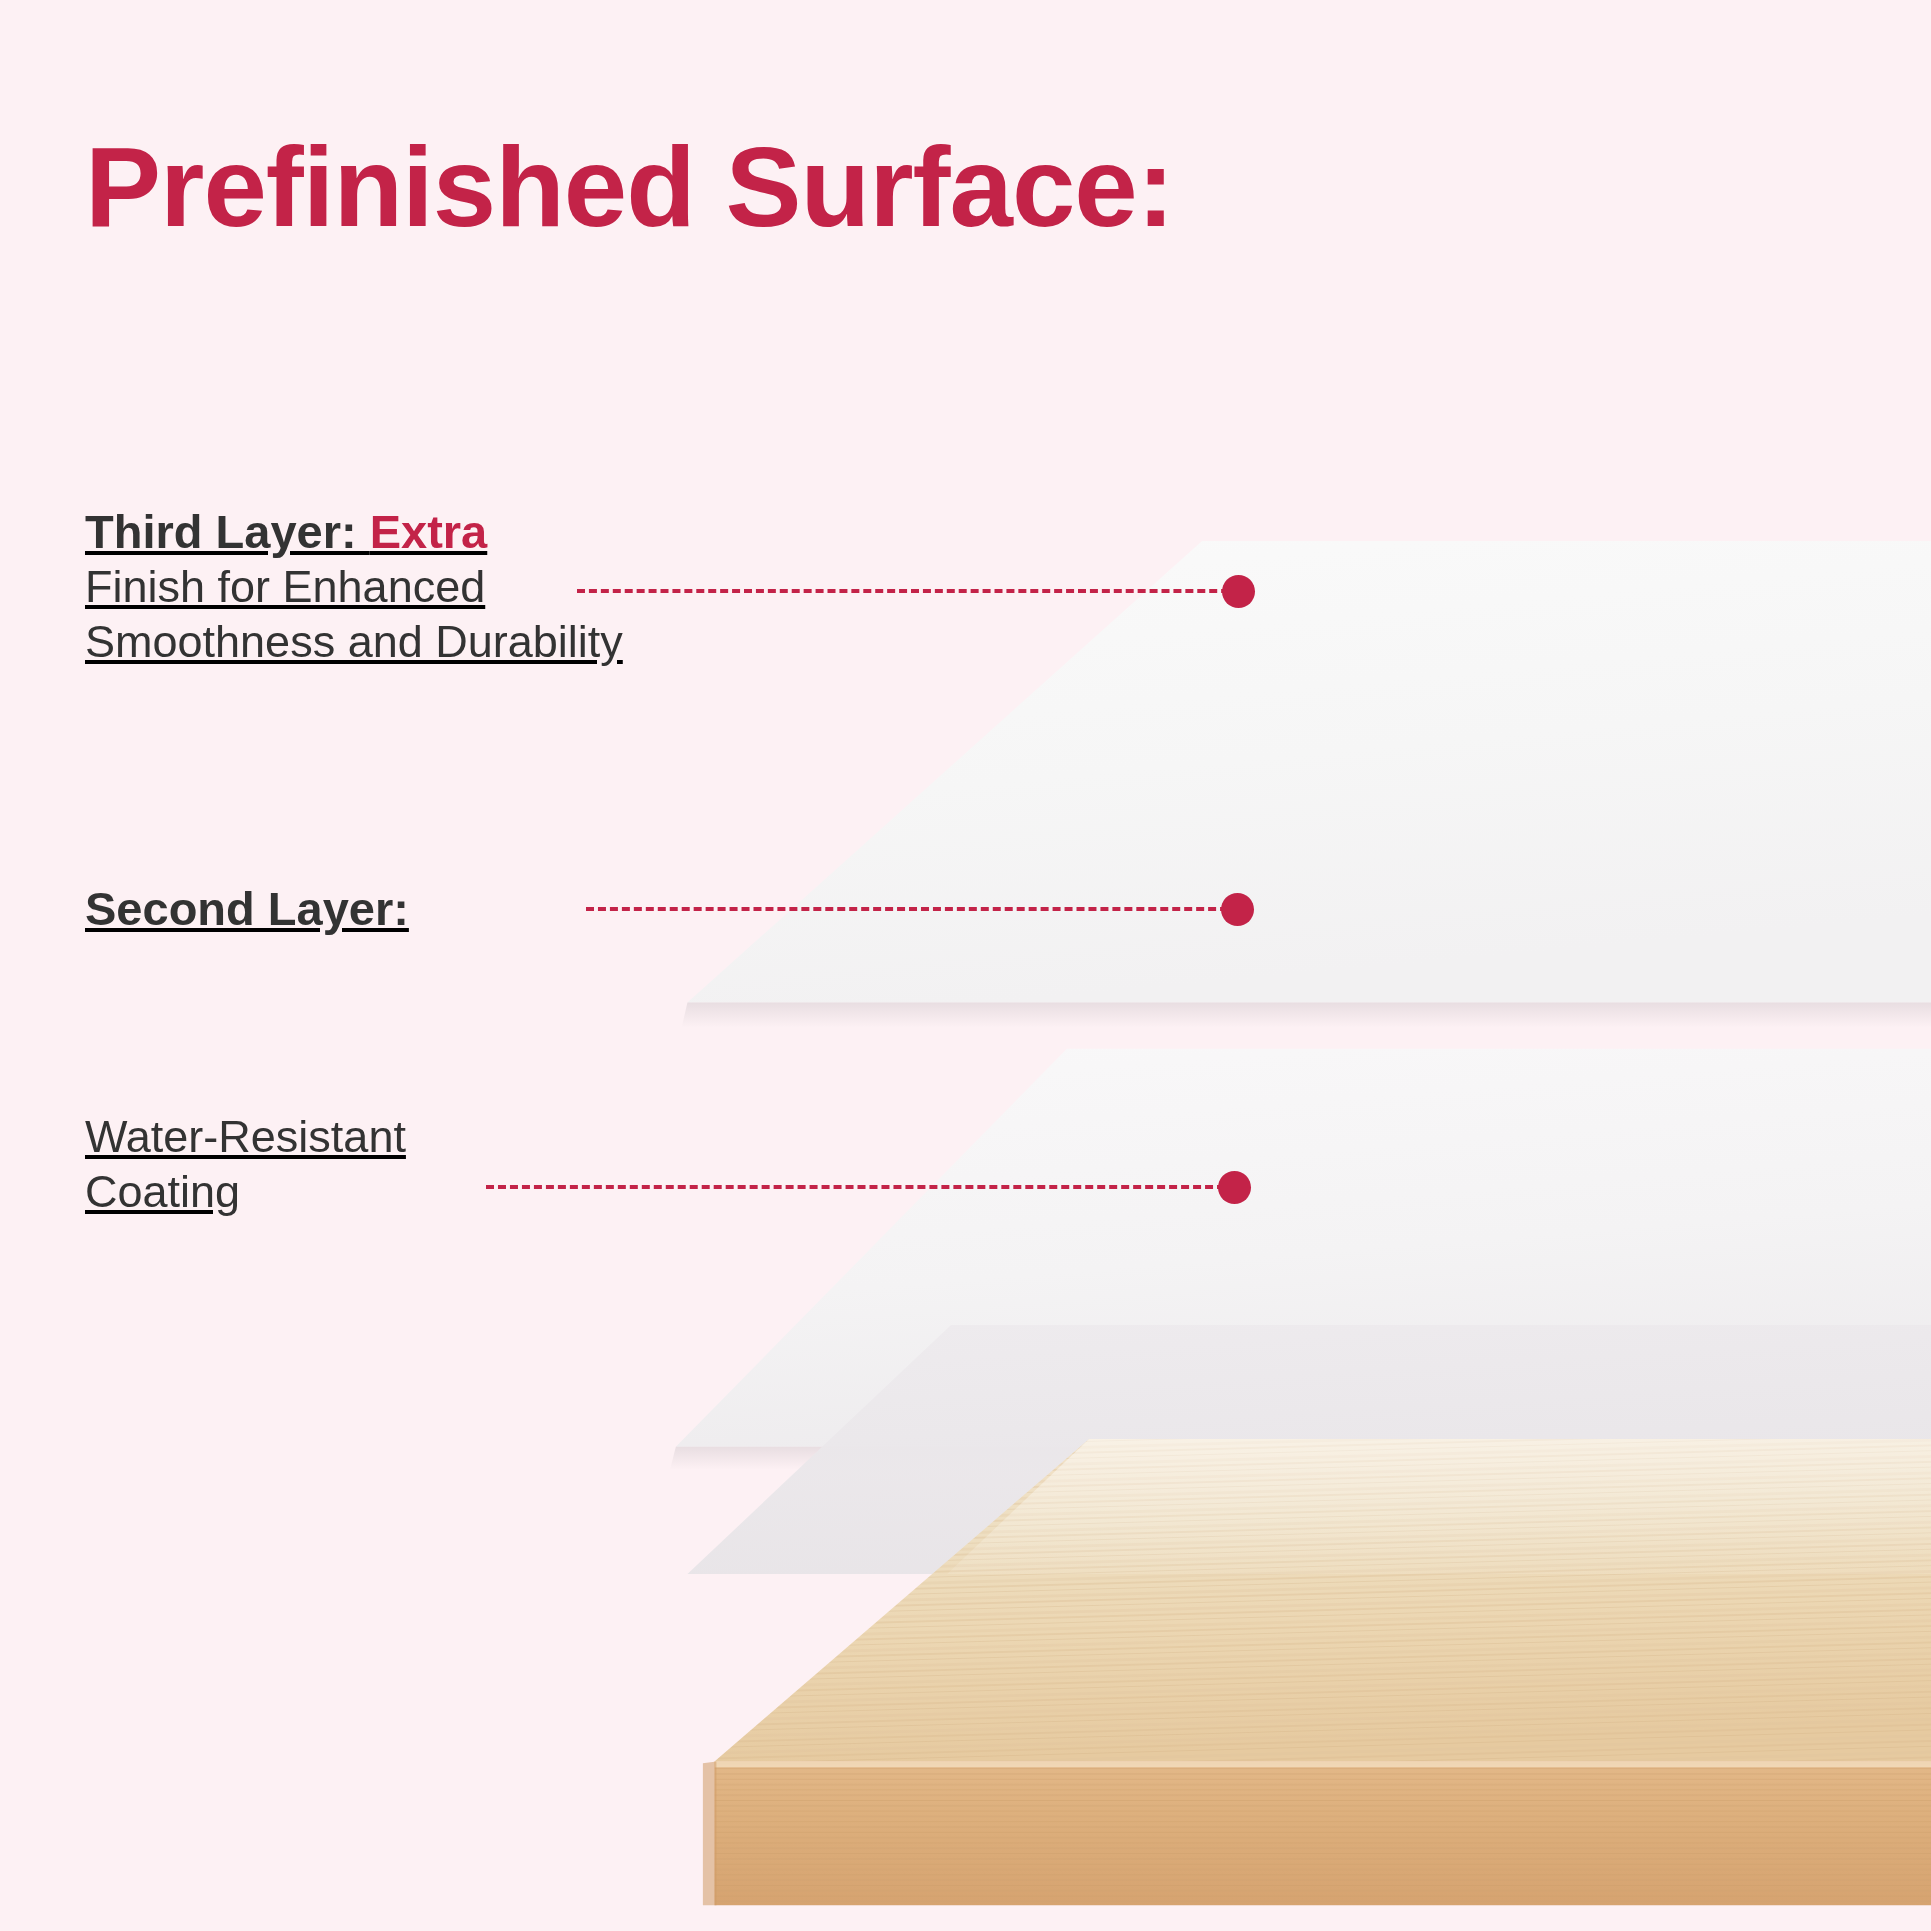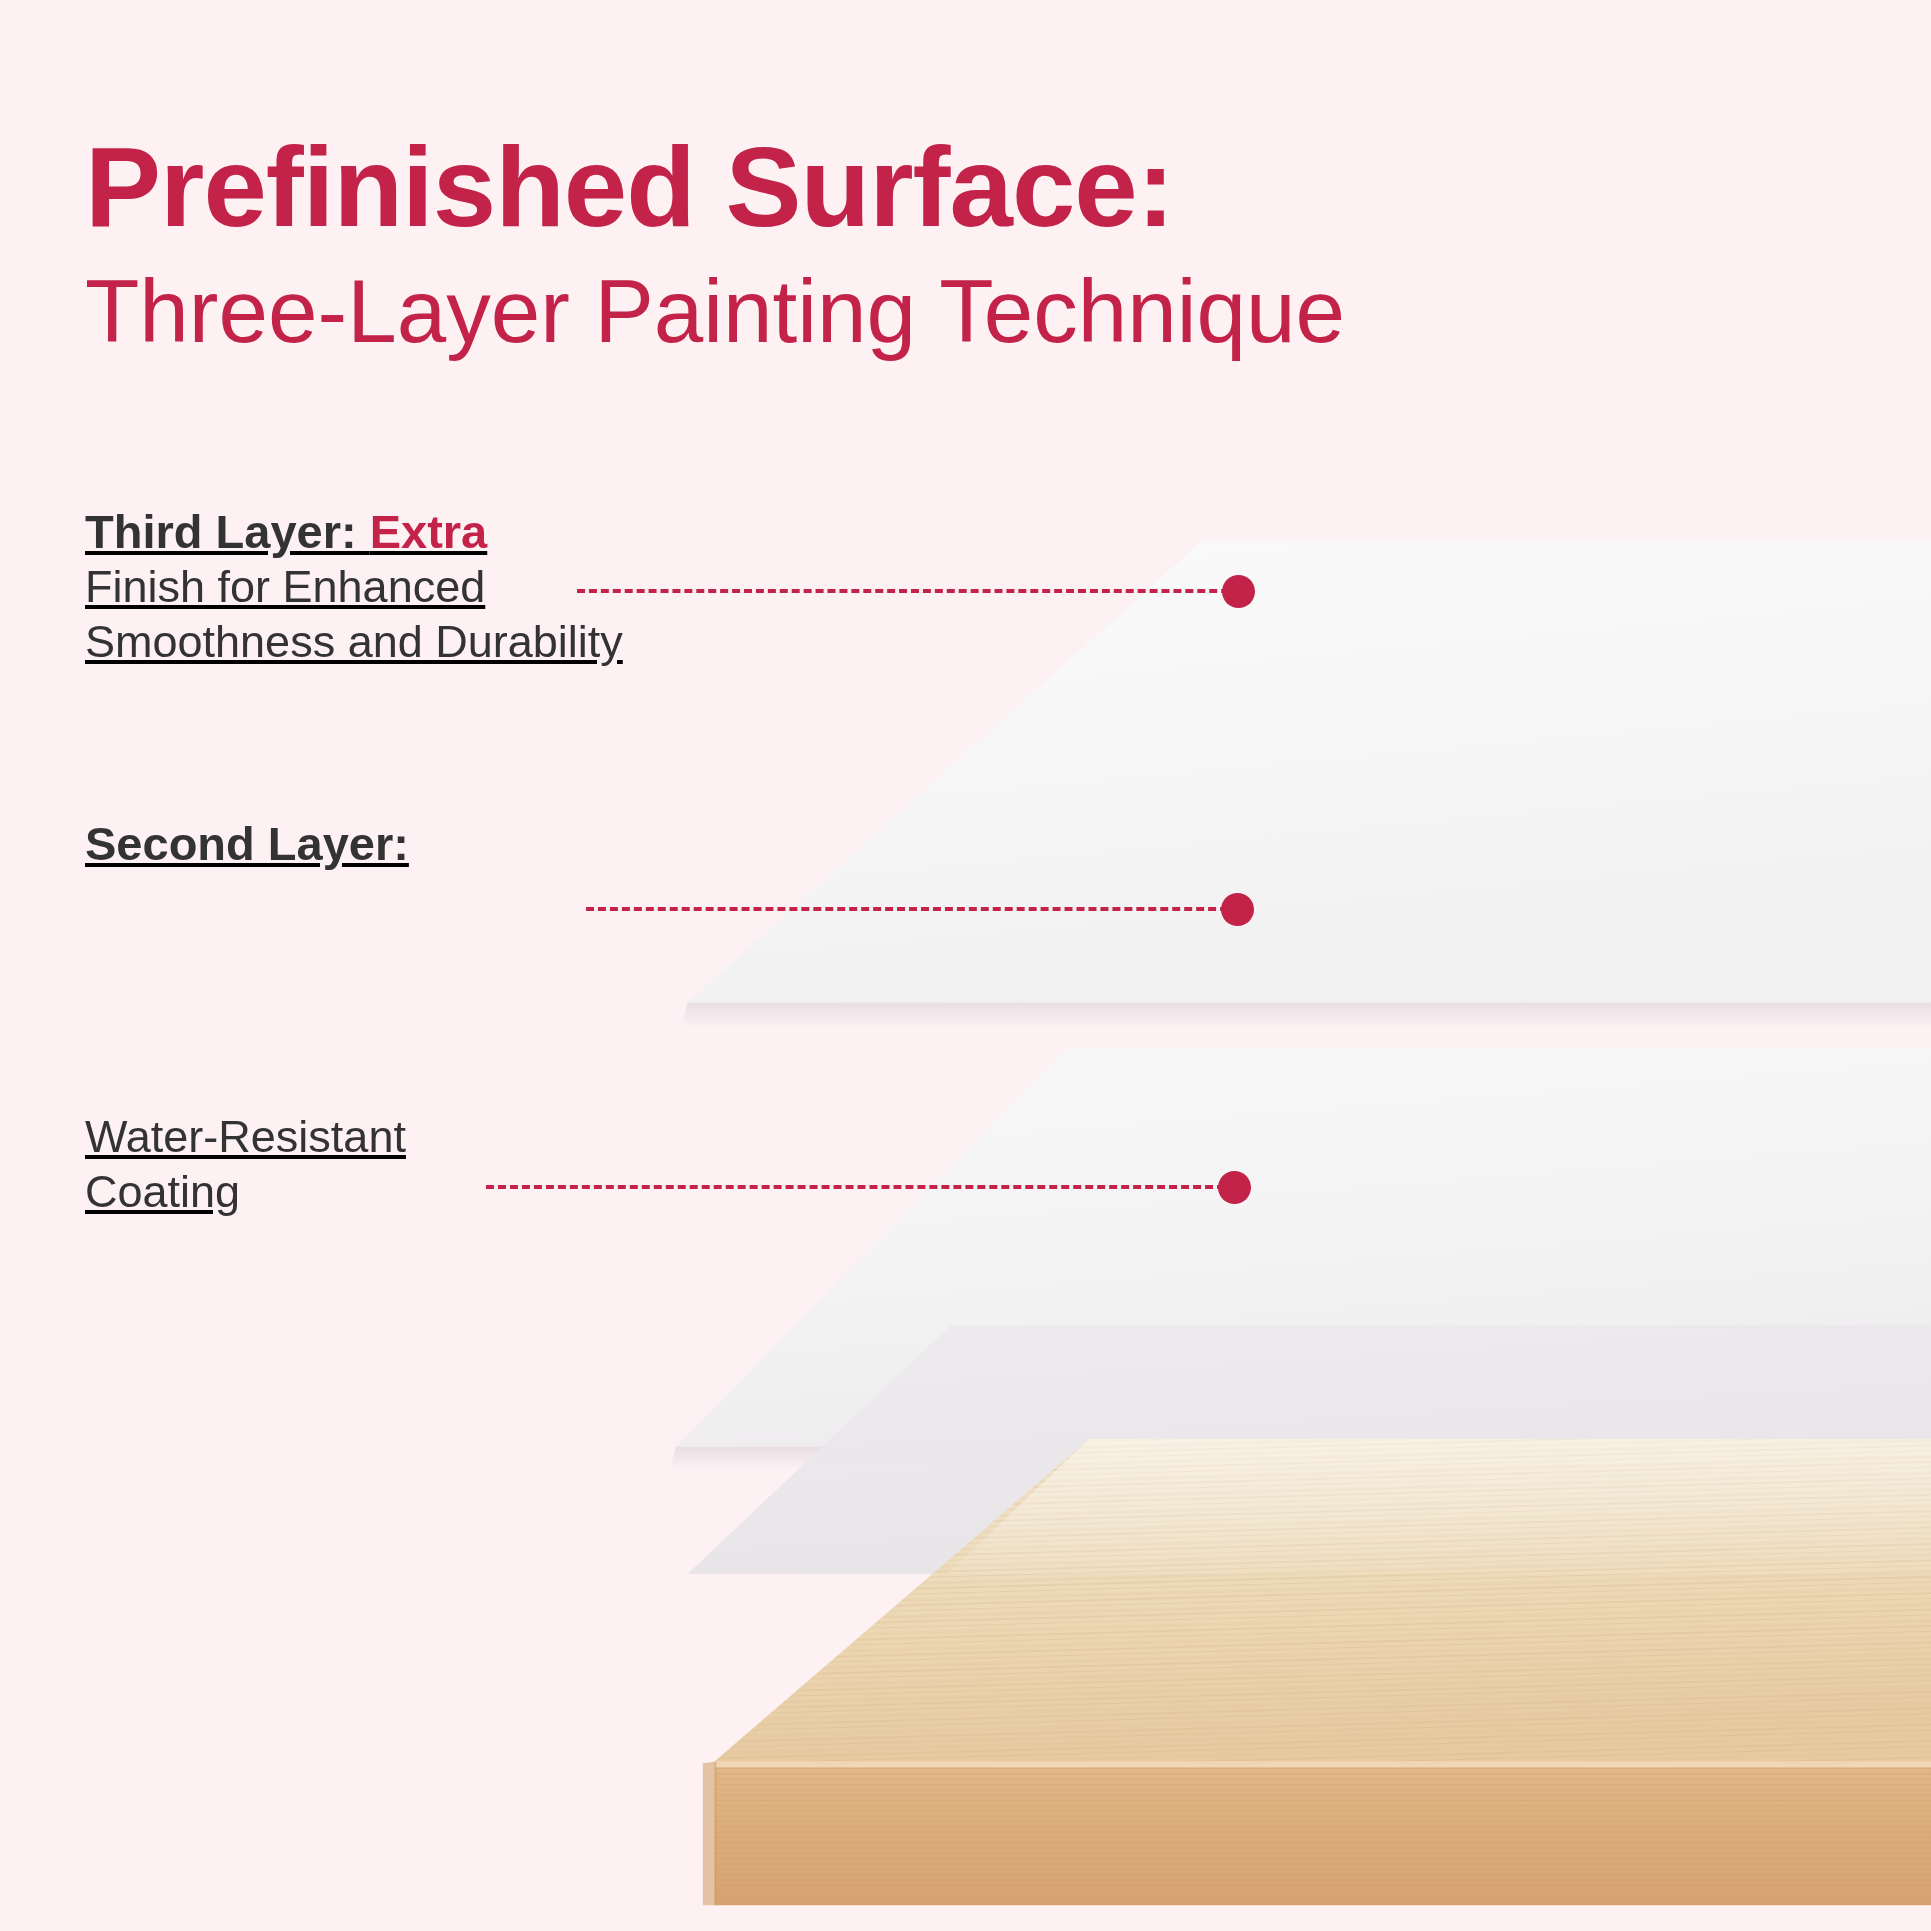--- a/index.html
+++ b/index.html
@@ -49,21 +49,21 @@
   .callout .head .accent { color:#c32348; }
   .callout .body-line {
     font-size:45px;
     font-weight:400;
     color:#333333;
     line-height:1.22;
     white-space:nowrap;
   }
 
   #callout-third  { left:85px; top:466px; }
-  #callout-second { left:85px; top:778px; }
+  #callout-second { left:85px; top:843px; }
   #callout-first  { left:85px; top:1073px; }
 
   
   .connector { position:absolute; height:35px; }
   .connector .dash {
     position:absolute;
     left:0; top:15.4px;
     height:3.9px;
     border-top:4.8px dashed #c32348;
     width:100%;
@@ -170,21 +170,20 @@
       <polygon points="740,1786 2000,1786 2000,1935 740,1935" fill="url(#grainEdge)" clip-path="url(#clipWoodEdge)"></polygon>
 
       <polygon points="740,1786 2000,1786 2000,1792 740,1792" fill="#f4dfc0" opacity="0.8"></polygon>
 
       <polygon points="728,1788 742,1786 742,1935 728,1935" fill="#cf9a66" opacity="0.55"></polygon>
     </g>
   </svg>
 
   <div id="header">
     <div id="title">Prefinished Surface:</div>
-    <div id="subtitle">Three-Layer Painting Technique</div>
   </div>
 
   <div class="callout" id="callout-third">
     <div class="head"><span>Third Layer: </span><span class="accent">Extra</span></div>
     <div class="body-line">Finish for Enhanced</div>
     <div class="body-line">Smoothness and Durability</div>
   </div>
 
   <div class="callout" id="callout-second">
     <div class="head">Second Layer:</div>

